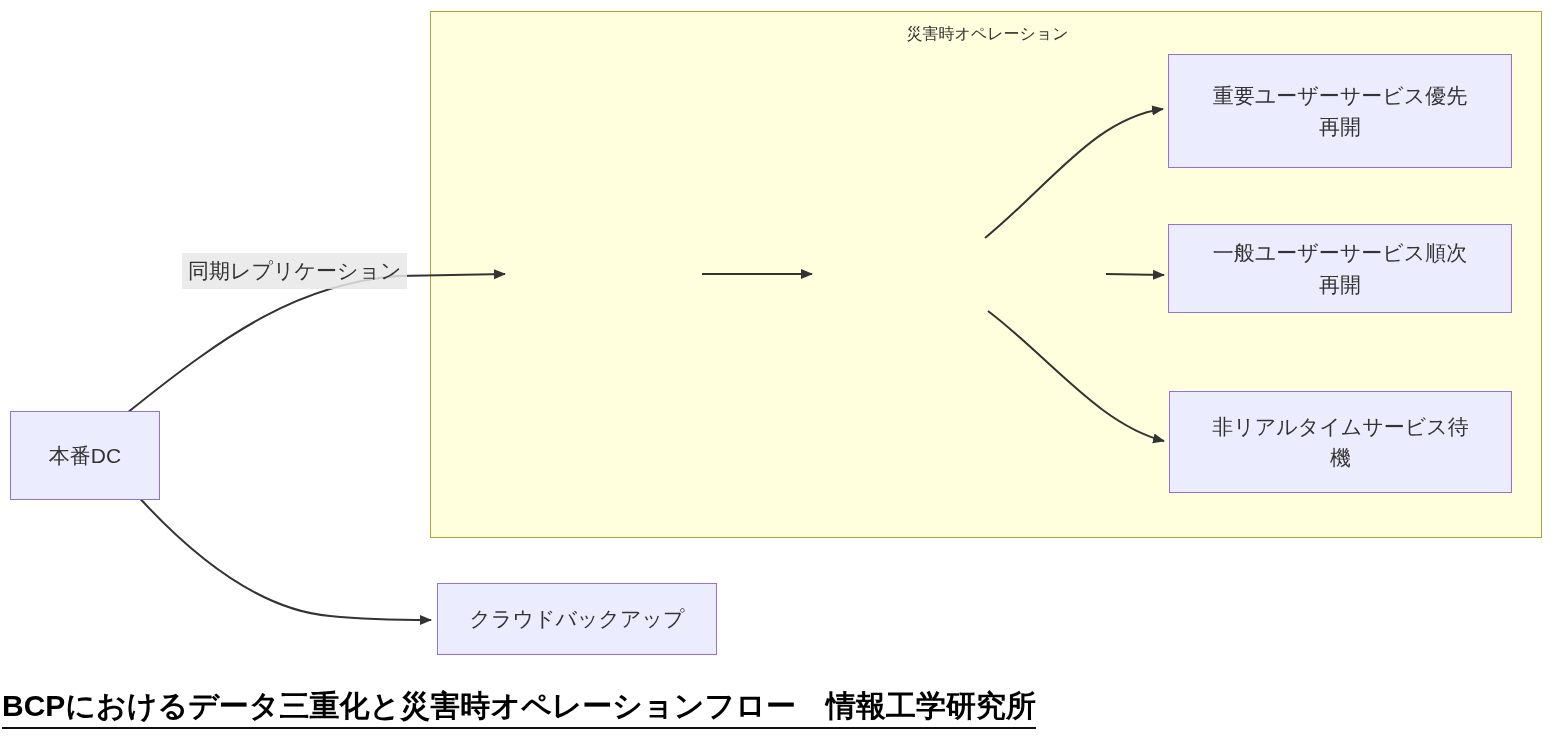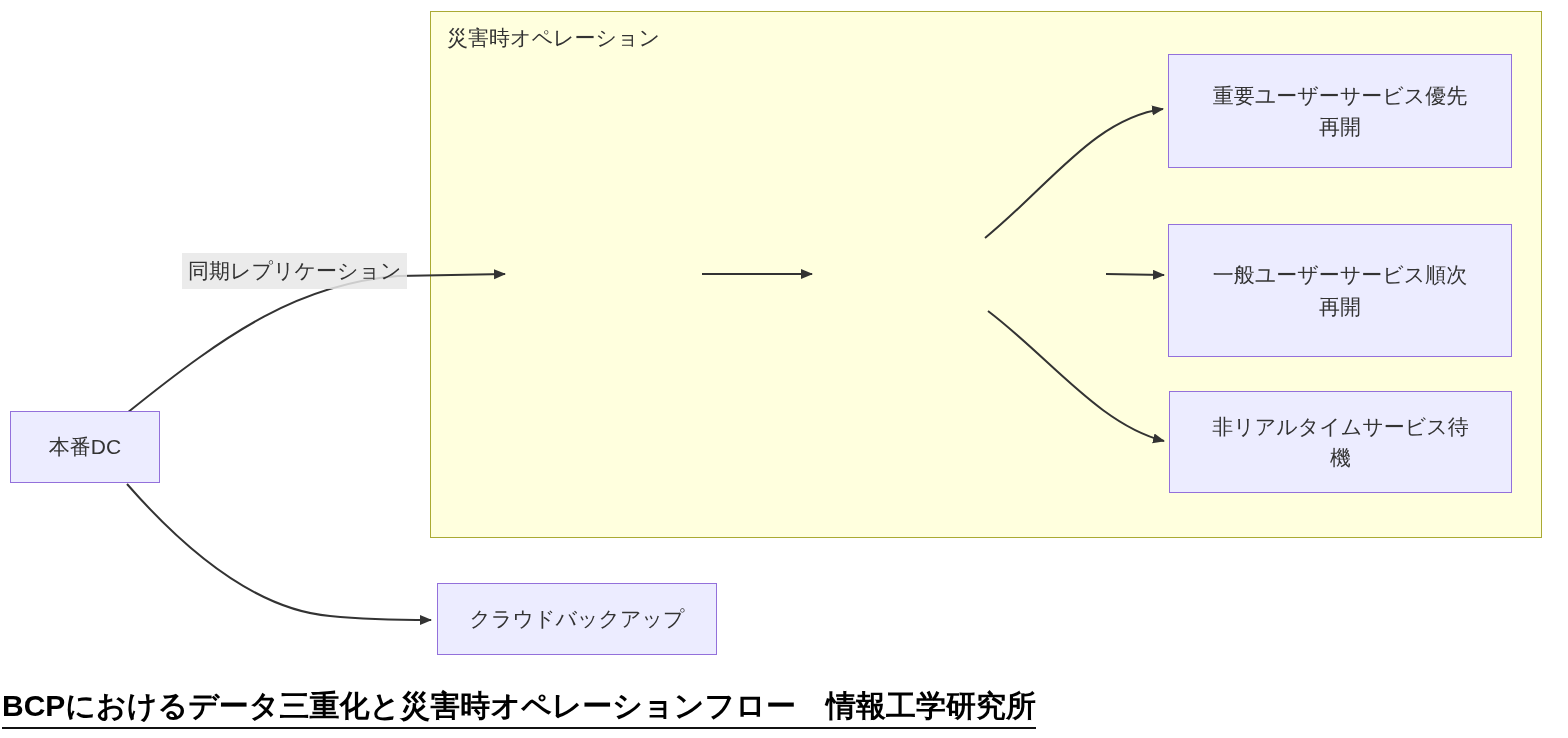--- a/index.html
+++ b/index.html
@@ -34,46 +34,47 @@
     top: 11px;
     width: 1112px;
     height: 527px;
     background: #FFFFDE;
     border: 1.5px solid #AAAA33;
     box-sizing: border-box;
     z-index: 0;
   }
   .cluster-label {
     position: absolute;
-    left: 16px;
+    left: 3px;
     right: 0;
     top: 12px;
-    font-size: 21px;
+    text-align: center;
+    font-size: 16px;
     color: #333333;
   }
   .node {
     position: absolute;
     background: #ECECFF;
     border: 1.5px solid #9370DB;
     box-sizing: border-box;
     display: flex;
     align-items: center;
     justify-content: center;
     text-align: center;
     font-size: 21px;
     color: #333333;
     line-height: 1.5;
     white-space: pre-line;
     z-index: 2;
   }
-  .node-production-dc   { left: 10px;   top: 411px; width: 150px; height: 72px; }
+  .node-production-dc   { left: 10px;   top: 411px; width: 150px; height: 89px; }
   .node-dr-dc           { left: 513px;  top: 238px; width: 188px; height: 72px; }
   .node-failover        { left: 817px;  top: 239px; width: 288px; height: 71px; }
   .node-critical        { left: 1168px; top: 54px;  width: 344px; height: 114px; }
-  .node-general         { left: 1168px; top: 224px; width: 344px; height: 133px; }
+  .node-general         { left: 1168px; top: 224px; width: 344px; height: 89px; }
   .node-non-realtime    { left: 1169px; top: 391px; width: 343px; height: 102px; }
   .node-cloud-backup    { left: 437px;  top: 583px; width: 280px; height: 72px; }
   .edge-label {
     position: absolute;
     background: rgba(232, 232, 232, 0.85);
     font-size: 21px;
     color: #333333;
     padding: 4px 6px;
     white-space: nowrap;
     z-index: 3;

